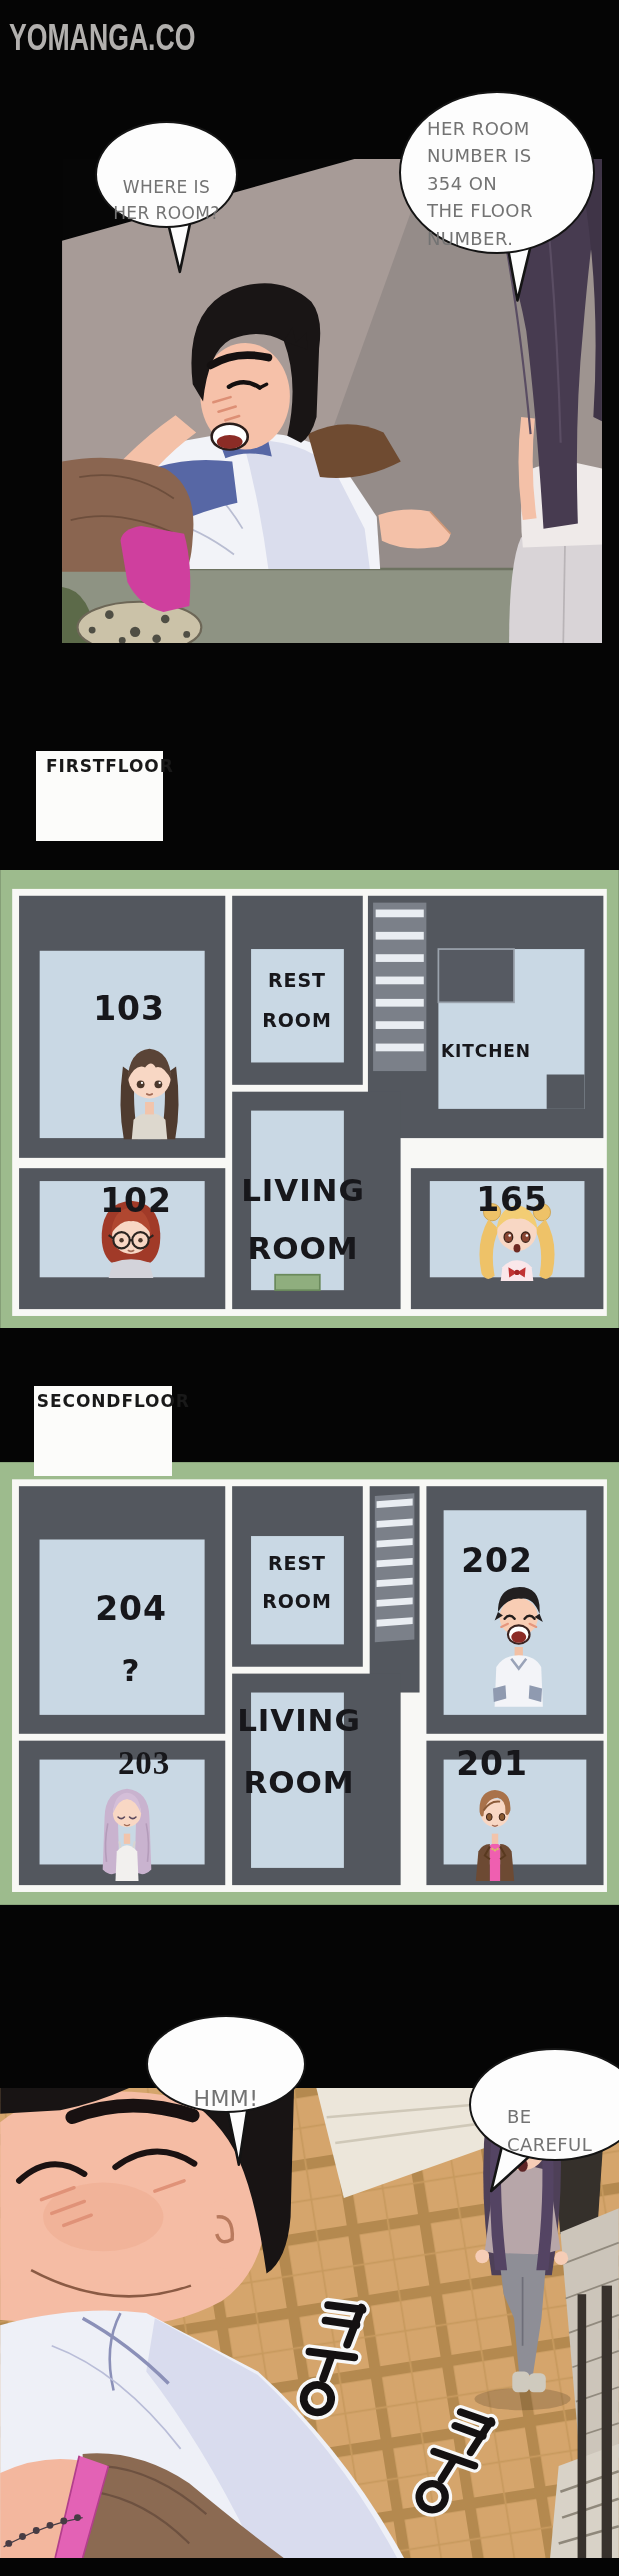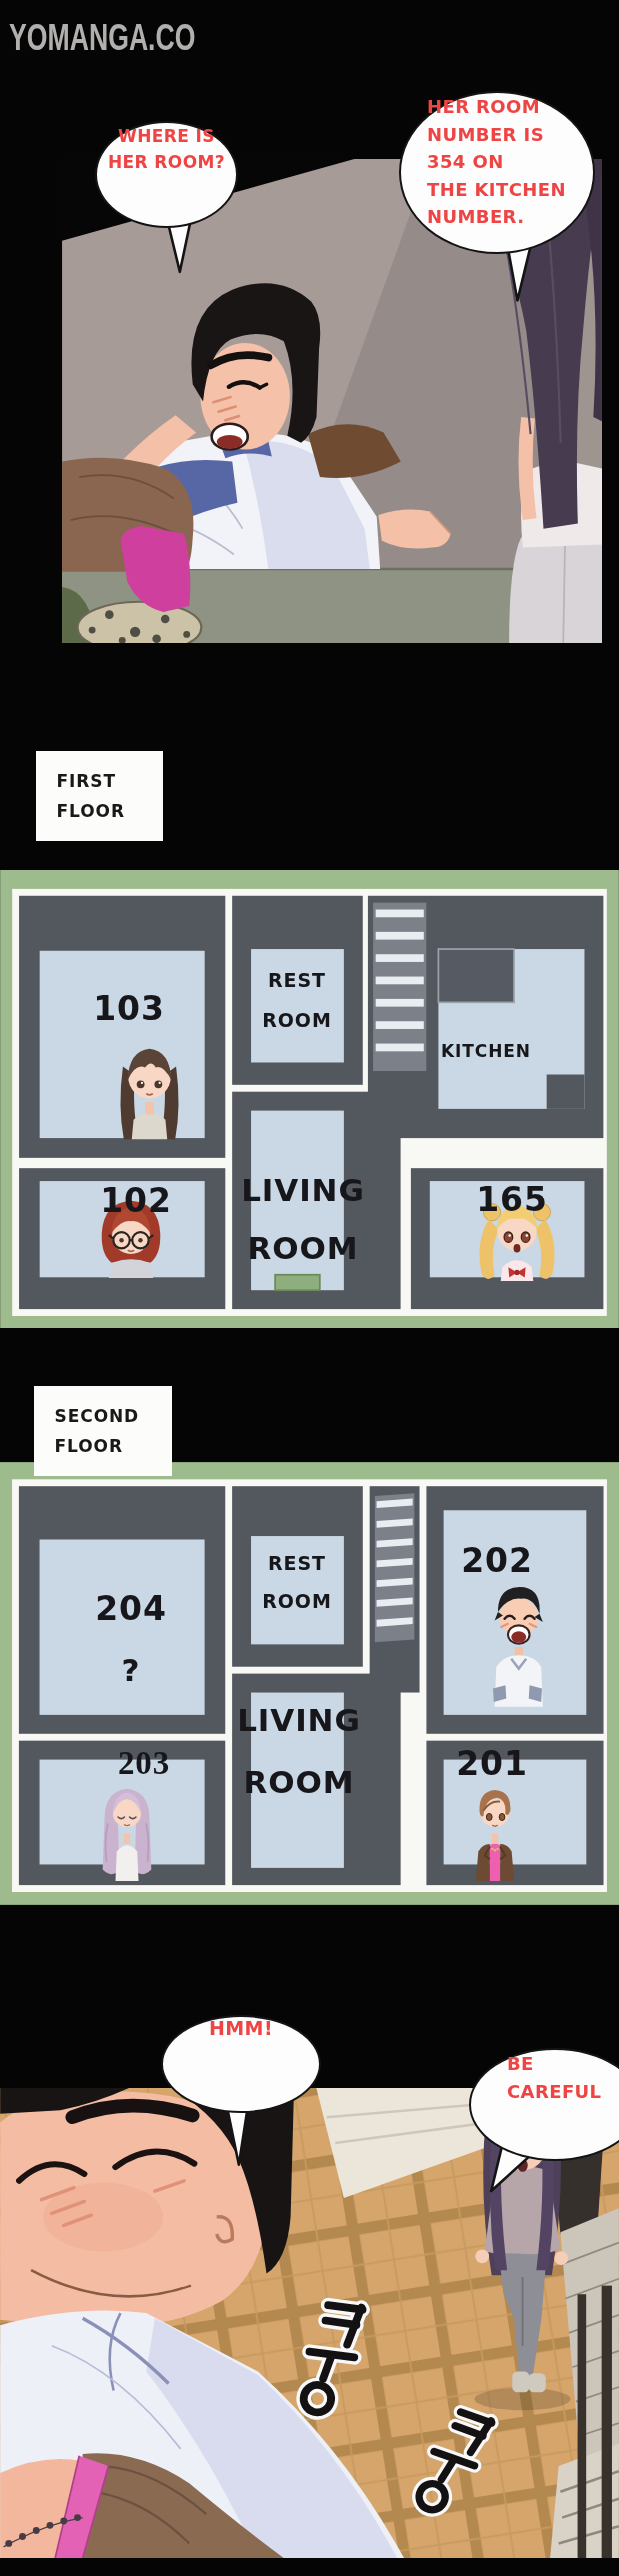--- a/index.html
+++ b/index.html
@@ -2,26 +2,26 @@
 <html style="font-size:13.8px"><head>
 <meta charset="utf-8">
 <style>
   html,body{margin:0;padding:0;background:#000;}
   #page{position:relative;width:619px;height:2576px;background:#050505;overflow:hidden;
         font-family:"DejaVu Sans","Liberation Sans",sans-serif;}
   .abs{position:absolute;}
   #logo{left:8.6px;top:17px;font-family:"Liberation Sans",sans-serif;font-weight:bold;
         font-size:36px;color:#b2b0ae;transform:scaleX(0.74);transform-origin:0 0;white-space:nowrap;}
   .bubble{background:#fdfdfd;border:2.6px solid #141414;border-radius:50%;
-          display:flex;flex-direction:column;justify-content:flex-start;align-items:center;
-          color:#ef4444;font-weight:bold;z-index:30;box-sizing:border-box;}
+          display:flex;flex-direction:column;justify-content:flex-end;align-items:center;
+          color:#737373;font-weight:normal;z-index:30;box-sizing:border-box;}
   .bubble.left-align{align-items:flex-start;}
   .bubble div{white-space:nowrap;letter-spacing:0.4px;}
   .tail{z-index:29;}
-  .floorbox{background:#fcfcfa;display:flex;flex-direction:column;justify-content:center;
+  .floorbox{background:#fcfcfa;display:flex;flex-direction:row;justify-content:center;
             color:#191919;font-weight:bold;z-index:25;box-sizing:border-box;}
   .floorbox div{letter-spacing:0.9px;}
   .room-label{position:absolute;transform:translate(-50%,-50%);font-weight:bold;color:#17171b;
               white-space:nowrap;letter-spacing:0.9px;z-index:10;}
   svg{display:block;}
 </style>
 </head>
 <body>
 
 <div id="page">
@@ -100,21 +100,21 @@
   </div>
   <svg class="abs tail" style="left:153px;top:217px;" width="52" height="60" viewBox="0 0 60 70">
     <polygon points="16,2 44,2 31,64" fill="#fdfdfd"></polygon>
     <path d="M16,2 L31,64 L44,2" fill="none" stroke="#141414" stroke-width="3" stroke-linejoin="round"></path>
   </svg>
 
   <div class="abs bubble left-align" style="left:399px;top:91px;width:196px;height:163px;font-size:18px;line-height:27.5px;padding-left:26px;">
     <div>HER ROOM</div>
     <div>NUMBER IS</div>
     <div>354 ON</div>
-    <div>THE KITCHEN</div>
+    <div>THE FLOOR</div>
     <div>NUMBER.</div>
   </div>
   <svg class="abs tail" style="left:497px;top:242px;" width="46" height="64" viewBox="0 0 54 74">
     <polygon points="12,2 40,2 24,68" fill="#fdfdfd"></polygon>
     <path d="M12,2 L24,68 L40,2" fill="none" stroke="#141414" stroke-width="3" stroke-linejoin="round"></path>
   </svg>
 
   <div class="abs floorbox" style="left:36px;top:751px;width:127px;height:90px;font-size:17px;line-height:30px;padding-left:20.6px;">
     <div>FIRST</div>
     <div>FLOOR</div>
@@ -405,21 +405,21 @@
       <circle cx="620" cy="72" r="5" fill="#fff" stroke="#3a2a2a" stroke-width="2"></circle>
       <circle cx="596" cy="73" r="2.4" fill="#6b4438"></circle>
         <circle cx="620" cy="73" r="2.4" fill="#6b4438"></circle>
       <path d="M590,60 L602,58 M614,58 L626,60" stroke="#3a2a2a" stroke-width="2"></path>
       <ellipse cx="608" cy="90" rx="6" ry="7.5" fill="#5e2525" stroke="#33222 2" stroke-width="2"></ellipse>
     </g>
     <use href="#kungG" transform="translate(374,236) rotate(16)"></use>
     <use href="#kungG" transform="translate(532,360) rotate(28) scale(0.95)"></use>
   </svg>
 
-  <div class="abs bubble" style="left:161px;top:2015px;width:160px;height:98px;font-size:19px;">
+  <div class="abs bubble" style="left:146px;top:2015px;width:160px;height:98px;font-size:22px;">
     <div>HMM!</div>
   </div>
   <svg class="abs tail" style="left:215px;top:2096px;" width="46" height="76" viewBox="0 0 54 88">
     <polygon points="12,2 40,2 28,80" fill="#fdfdfd"></polygon>
     <path d="M12,2 L28,80 L40,2" fill="none" stroke="#141414" stroke-width="3" stroke-linejoin="round"></path>
   </svg>
 
   <div class="abs bubble left-align" style="left:469px;top:2048px;width:172px;height:113px;font-size:18px;line-height:28px;padding-left:36px;">
     <div>BE</div>
     <div>CAREFUL</div>

